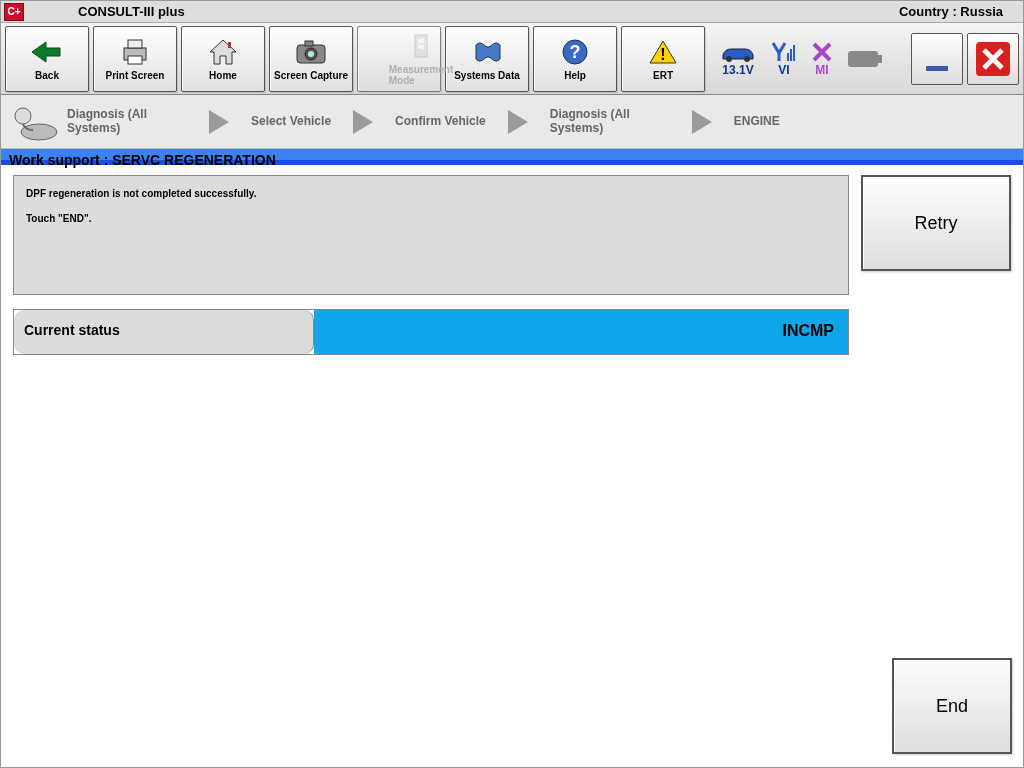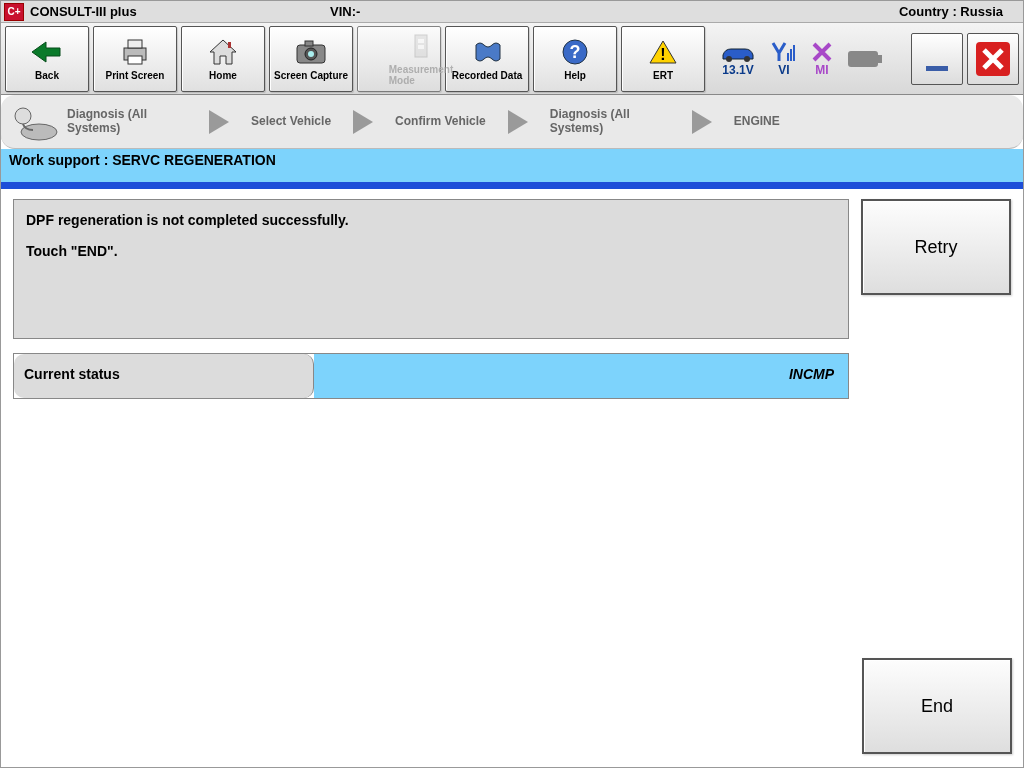--- a/index.html
+++ b/index.html
@@ -5,54 +5,53 @@
 * { box-sizing: border-box; margin: 0; padding: 0; }
 body {
   width: 1024px; height: 768px;
   font-family: Arial, Helvetica, sans-serif;
   background: #fff; overflow: hidden;
   border: 1px solid #999;
 }
 .top-strip { height: 22px; background: #dedede; display: flex; align-items: center; font-size: 13px; font-weight: bold; border-bottom: 1px solid #aaa;}
 .top-strip .logo { width: 20px; height: 18px; margin: 0 6px 0 3px; background: #c8102e; color:#fff; font-size:10px; font-weight:bold; display:flex; align-items:center; justify-content:center; border:1px solid #900;}
 .top-strip .seg { flex: 0 0 auto; }
-.top-strip .app { width: 300px;}
+.top-strip .app { width: 300px; margin-left: 48px;}
 .top-strip .vin { width: 250px;}
 .top-strip .vehicle { width: 300px;}
 .top-strip .country { margin-left:auto; padding-right:20px;}
 .toolbar { height: 72px; background: linear-gradient(#f4f4f4,#d8d8d8); border-bottom:1px solid #888; display:flex; align-items:center; padding: 2px 4px; gap:4px;}
 .tbtn { width: 84px; height: 66px; background: linear-gradient(#ffffff,#e0e0e0); border:1px solid #555; border-radius:2px; display:flex; flex-direction:column; align-items:center; justify-content:center; font-size:10px; font-weight:bold; cursor:pointer; box-shadow: inset 1px 1px 0 #fff, 1px 1px 1px rgba(0,0,0,0.15);}
 .tbtn.disabled { color:#999; opacity:0.7; cursor:default;padding-left:44px;}
 .tbtn .ic { width:34px; height:30px; margin-bottom:3px; display:flex; align-items:center; justify-content:center;}
 .status-icons { display:flex; align-items:center; gap:14px; margin-left:10px;}
 .status-item { display:flex; flex-direction:column; align-items:center; font-size:12px; font-weight:bold; color:#0a3a8a;}
 .win-btns { display:flex; gap:4px; margin-left:auto;}
 .winbtn { width:52px; height:52px; border:1px solid #555; border-radius:2px; display:flex; align-items:center; justify-content:center; background:linear-gradient(#fff,#dcdcdc); cursor:pointer;}
-.breadcrumbs { height:54px; background:#e9e9e9; border-bottom:1px solid #bbb; display:flex; align-items:center; padding:0 6px; font-size:12px; font-weight:bold; color:#666;border-radius:14px;}
+.breadcrumbs { height:54px; background:#e9e9e9; border-bottom:1px solid #bbb; display:flex; align-items:center; padding:0 6px; font-size:12px; font-weight:bold; color:#666;}
 .bc-icon { width:54px; height:44px; margin-right:6px; display:flex; align-items:center; justify-content:center;}
 .bc-label { max-width:120px; line-height:1.15;}
 .bc-arrow { margin: 0 22px; width:0; height:0; border-top:12px solid transparent; border-bottom:12px solid transparent; border-left:20px solid #9a9a9a;}
-.subheader { height:40px; background:#7dd3fc; border-bottom:7px solid #1d4ed8; padding:3px 8px; font-size:14px; font-weight:bold;}
+.subheader { height:16px; background:#3b82f6; border-bottom:5px solid #1d4ed8; padding:3px 8px; font-size:14px; font-weight:bold;}
 .content { display:flex; padding:10px 12px; gap:12px;}
 .leftcol { flex: 1;}
-.msgbox { border:1px solid #888; background:#dcdcdc; height:140px; padding:10px 12px; font-size:14px; font-weight:bold; line-height:1.5;}
+.msgbox { border:1px solid #888; background:#dcdcdc; height:120px; padding:10px 12px; font-size:10px; font-weight:bold; line-height:1.5;}
 .statusrow { display:flex; margin-top:14px; height:46px; border:1px solid #888;}
 .statusrow .lab { width:300px; background:#dcdcdc; border-right:1px solid #888; padding:12px 10px; font-size:14px; font-weight:bold;border-radius:10px;}
-.statusrow .val { flex:1; background:#7dd3fc; padding:12px 14px; font-size:14px; font-weight:bold; text-align:right;font-style:italic;}
+.statusrow .val { flex:1; background:#0ea5e9; padding:12px 14px; font-size:16px; font-weight:bold; text-align:right;}
 .rightcol { width:150px; display:flex; flex-direction:column;}
 .bigbtn { width:150px; height:96px; border:2px solid #555; background:linear-gradient(#fdfdfd,#dedede); font-size:18px; display:flex; align-items:center; justify-content:center; cursor:pointer; box-shadow: inset 1px 1px 0 #fff, 1px 1px 2px rgba(0,0,0,0.2);}
-.endbtn { position:absolute; bottom:14px; right:12px; width:150px; height:96px; border:2px solid #555; background:linear-gradient(#fdfdfd,#dedede); font-size:18px; display:flex; align-items:center; justify-content:center; cursor:pointer; box-shadow: inset 1px 1px 0 #fff, 1px 1px 2px rgba(0,0,0,0.2);}
+.endbtn { position:absolute; bottom:14px; right:12px; width:120px; height:96px; border:2px solid #555; background:linear-gradient(#fdfdfd,#dedede); font-size:18px; display:flex; align-items:center; justify-content:center; cursor:pointer; box-shadow: inset 1px 1px 0 #fff, 1px 1px 2px rgba(0,0,0,0.2);}
 </style>
 </head>
 <body>
 
 <div class="top-strip">
   <div class="logo">C+</div>
   <div class="seg app">CONSULT-III plus</div>
-  <div class="seg vin">VIN:-</div>
   <div class="seg country">Country : Russia</div>
 </div>
 
 <div class="toolbar">
   <div class="tbtn">
     <div class="ic">
       <svg width="34" height="24" viewBox="0 0 34 24">
           <path d="M16 2 L2 12 L16 22 L16 16 L30 16 L30 8 L16 8 Z" fill="#0a7a2a" stroke="#064d1a"></path>
         </svg>
     </div>
@@ -97,21 +96,21 @@
         </svg>
     </div>
     <span>Measurement Mode</span>
   </div>
   <div class="tbtn">
     <div class="ic">
       <svg width="34" height="26" viewBox="0 0 34 26">
           <path d="M6 6 Q10 2 14 6 Q18 10 22 6 Q26 2 30 6 L30 20 Q26 24 22 20 Q18 16 14 20 Q10 24 6 20 Z" fill="#4a7ac7" stroke="#234"></path>
         </svg>
     </div>
-    <span>Recorded Data</span>
+    <span>Systems Data</span>
   </div>
   <div class="tbtn">
     <div class="ic">
       <svg width="28" height="28" viewBox="0 0 28 28">
           <circle cx="14" cy="14" r="12" fill="#3a6ac7" stroke="#234"></circle>
           <text x="14" y="20" font-size="18" font-weight="bold" fill="#fff" text-anchor="middle">?</text>
         </svg>
     </div>
     <span>Help</span>
   </div>

